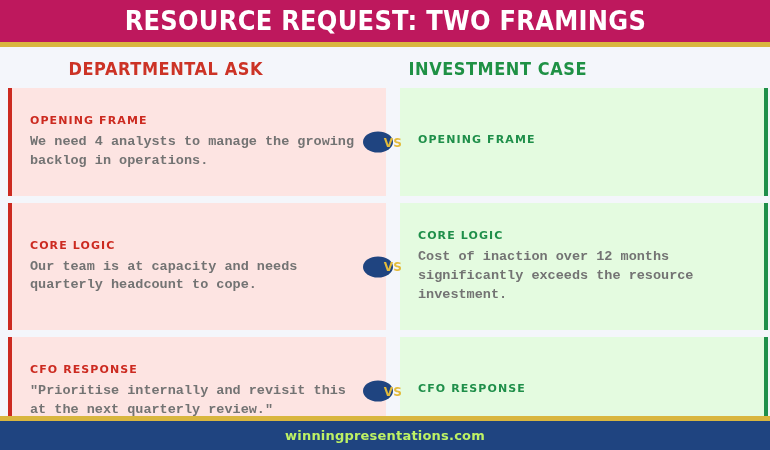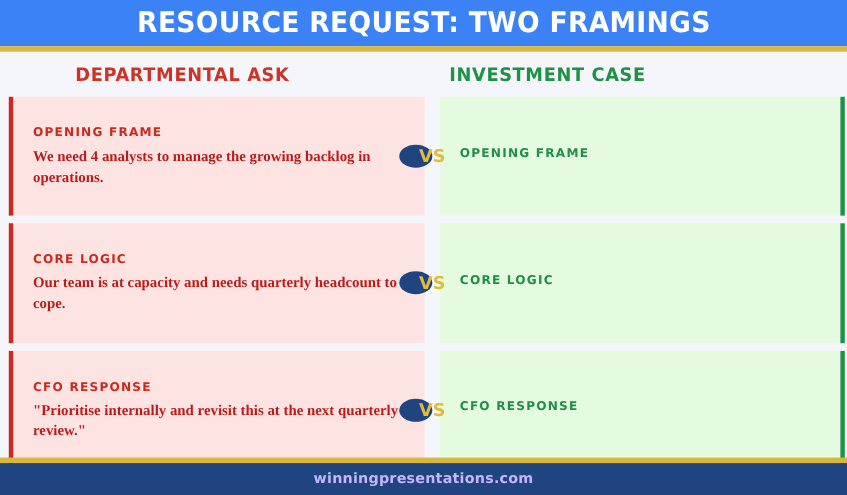--- a/index.html
+++ b/index.html
@@ -12,21 +12,21 @@
   .slide {
     position:relative;
     width:770px; height:450px;
     background:#f4f6fb;
   }
 
   
   .header {
     position:absolute; left:0; top:0;
     width:770px; height:42px;
-    background:#3b82f6;
+    background:#be185d;
     display:flex; align-items:center; justify-content:center;
   }
   .header-title {
     color:#ffffff;
     font-size:26px;
     font-weight:bold;
     letter-spacing:0.3px;
     text-transform:uppercase;
     font-family:"DejaVu Sans", sans-serif;
     transform:scaleX(0.93);
@@ -95,57 +95,57 @@
     margin-bottom:6px;
     font-family:"DejaVu Sans", sans-serif;
   }
   .card.left  .card-label { color:#cc2a20; }
   .card.right .card-label { color:#1f8f4a; }
 
   .card-body {
     font-size:13.5px;
     font-weight:bold;
     line-height:1.38;
-    color:#b91c1c;
-    font-family:Liberation Serif, serif;
+    color:#737373;
+    font-family:Liberation Mono, monospace;
   }
 
   
   .vs-badge {
     position:absolute;
     left:378px;
     top:50%;
     transform:translate(-50%, -50%);
     width:21px; height:21px;
     border-radius:50%;
     background:#1f4480;
     color:#e3bb3c;
     display:flex; align-items:center; justify-content:center;
-    font-size:16px;
+    font-size:12px;
     font-weight:bold;
     letter-spacing:0.2px;
     font-family:"DejaVu Sans", sans-serif;
     z-index:5;
     padding-left:30px;
   }
 
   
   .footer-rule {
     position:absolute; left:0; top:416px;
     width:770px; height:5px;
     background:#d9b63f;
   }
   .footer {
     position:absolute; left:0; top:421px;
     width:770px; height:29px;
     background:#1f4480;
     display:flex; align-items:center; justify-content:center;
   }
   .footer-text {
-    color:#c4b5fd;
+    color:#bef264;
     font-size:13px;
     font-weight:bold;
     letter-spacing:0.2px;
     font-family:"DejaVu Sans", sans-serif;
   }
 </style>
 </head>
 <body>
 
 <div class="slide">
@@ -174,20 +174,21 @@
     </div>
 
     <div class="row">
       <div class="card left">
         <div class="card-label">CORE LOGIC</div>
         <div class="card-body">Our team is at capacity and needs quarterly headcount to cope.</div>
       </div>
       <div class="vs-badge">VS</div>
       <div class="card right">
         <div class="card-label">CORE LOGIC</div>
+        <div class="card-body">Cost of inaction over 12 months significantly exceeds the resource investment.</div>
       </div>
     </div>
 
     <div class="row">
       <div class="card left">
         <div class="card-label">CFO RESPONSE</div>
         <div class="card-body">"Prioritise internally and revisit this at the next quarterly review."</div>
       </div>
       <div class="vs-badge">VS</div>
       <div class="card right">

